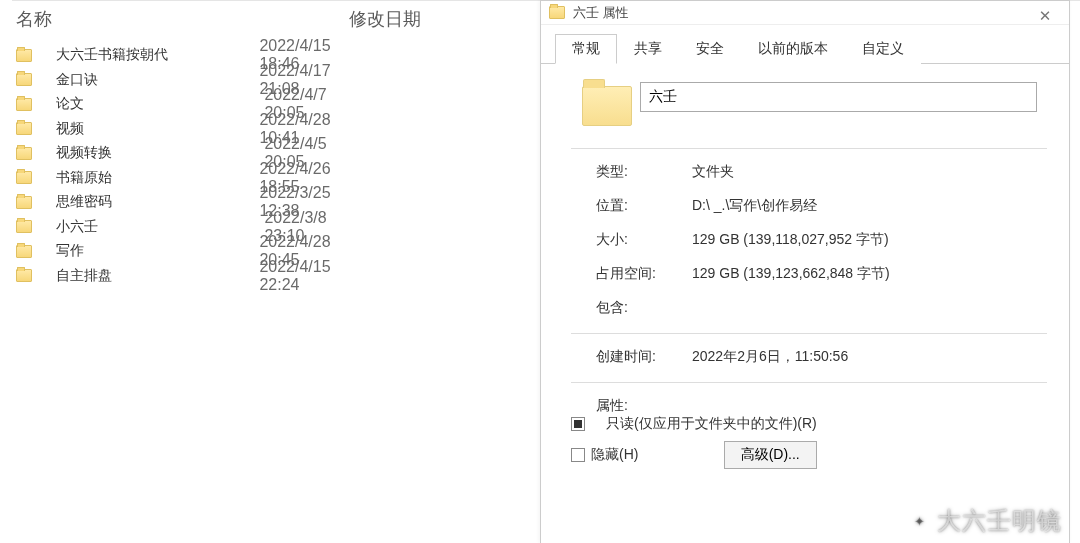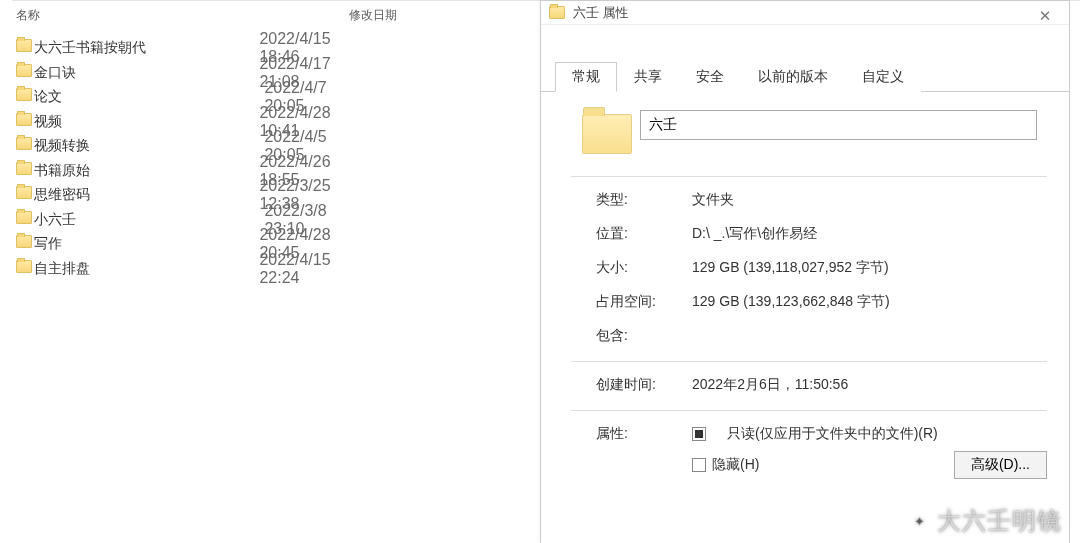--- a/index.html
+++ b/index.html
@@ -15,35 +15,36 @@
     }
     .explorer {
       display: flex;
       width: 1080px;
       height: 543px;
     }
     .col-name { width: 345px; padding-left: 12px; }
     .col-date { flex: 1; }
     .col-header {
       color: #5a5a5a;
-      font-size: 12px;
+      font-size: 18px;
       padding: 6px 0 6px 4px;
       border-top: 1px solid #e5e5e5;
     }
     .file-list { padding-top: 6px; }
     .file-row {
       display: flex;
       align-items: center;
       height: 24.5px;
       cursor: default;
     }
     .file-row .name-cell {
       width: 333px;
       display: flex;
-      gap: 2px;
+      align-items: center;
+      gap: 24px;
       padding-left: 4px;
     }
     .file-row .date-cell {
       color: #6a6a6a;
       font-size: 16px;
     }
     .folder-ico {
       width: 16px; height: 13px;
       background: linear-gradient(#ffe9a6, #f7d77a);
       border: 1px solid #e0c060;
@@ -103,21 +104,20 @@
     .tab {
       padding: 5px 16px;
       font-size: 14px;
       color: #333;
       border: 1px solid transparent;
       border-bottom: none;
       cursor: pointer;
       position: relative;
       top: 1px;
       background: #fff;
-      margin-top: 28px;
     }
     .tab.active {
       border-color: #ccc;
       border-bottom: 1px solid #fff;
       background: #fff;
     }
     .panel {
       padding: 18px 22px 10px 30px;
     }
     .hdr-row {
@@ -180,21 +180,21 @@
       content:""; width:8px; height:8px; background:#333;
     }
     .adv-btn {
       padding: 4px 16px;
       border: 1px solid #aaa;
       background: #f3f3f3;
       font-size: 14px;
       font-family: inherit;
       cursor: pointer;
     }
-    .attr-flex { display:flex; align-items:flex-start; }
+    .attr-flex { display:flex; align-items:flex-start;flex-direction:column; }
     .attr-left { flex:1; }
     .watermark {
       position: absolute;
       right: 18px;
       bottom: 6px;
       font-size: 24px;
       color: rgba(255,255,255,0.55);
       text-shadow: 0 0 4px rgba(0,0,0,0.35), 0 0 2px rgba(0,0,0,0.4);
       font-weight: 500;
       letter-spacing: 1px;

